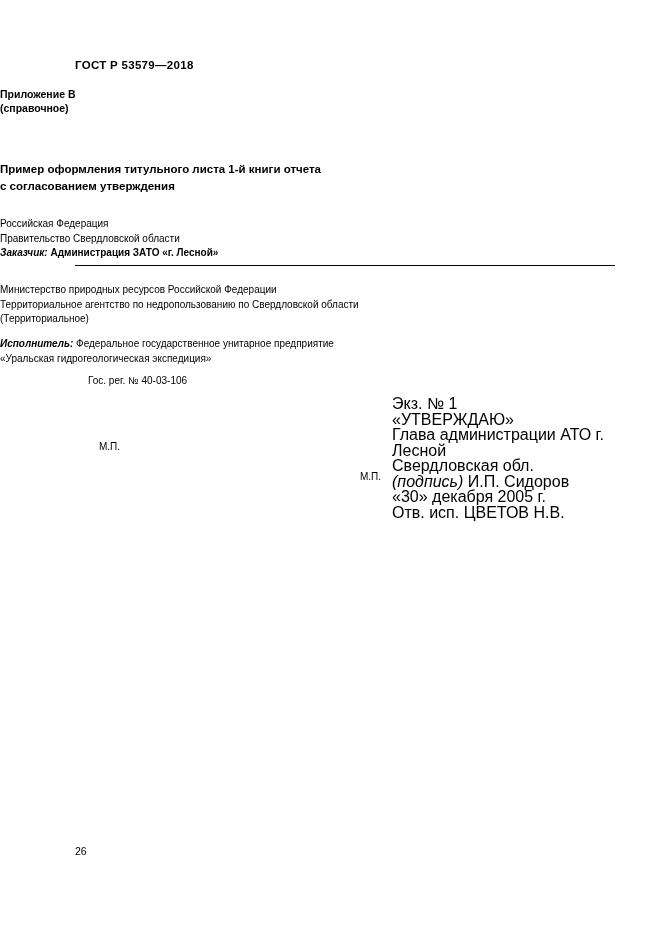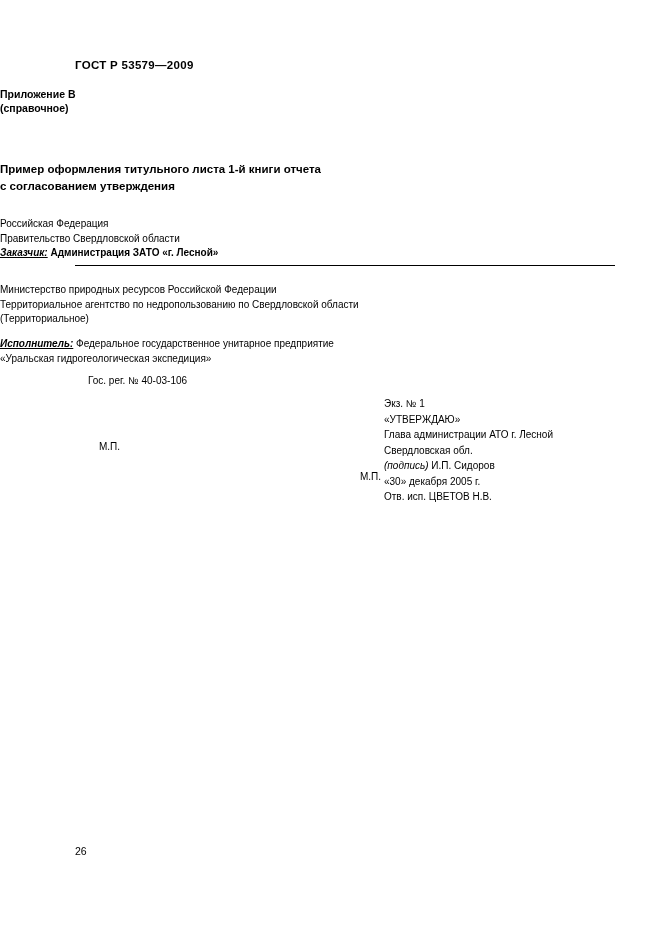--- a/index.html
+++ b/index.html
@@ -17,21 +17,21 @@
     width: 661px;
     height: 935px;
     background: #ffffff;
     overflow: hidden;
   }
 
   
   .abs        { position: absolute; }
   .ctr        { text-align: left; }
   .ital       { font-style: italic; }
-  .b-i-u      { font-weight: bold; font-style: italic; text-decoration: underline; }
+  .b-i-u      { font-weight: bold; font-style: italic; }
   .nowrap     { white-space: nowrap; }
 
   
   .doc-header {
     left: 75px;
     top: 59px;
     font-size: 11.5px;
     font-weight: bold;
     letter-spacing: 0.3px;
   }
@@ -103,24 +103,24 @@
 
   
   .sig-left {
     left: 135px;
     top: 398px;
     width: 215px;
     font-size: 10px;
     line-height: 15.5px;
   }
   .sig-right {
-    left: 384px;
+    left: 392px;
     top: 396px;
     width: 215px;
-    font-size: 10px;
+    font-size: 16px;
     line-height: 15.5px;
   }
   .stamp-left {
     left: 99px;
     top: 441px;
     font-size: 10px;
   }
   .stamp-right {
     left: 360px;
     top: 471px;
@@ -132,21 +132,21 @@
     left: 75px;
     top: 845px;
     font-size: 10.5px;
   }
 </style>
 </head>
 <body>
 
 <div id="page">
 
-  <div class="abs doc-header nowrap">ГОСТ Р 53579—2009</div>
+  <div class="abs doc-header nowrap">ГОСТ Р 53579—2018</div>
 
   <div class="abs appendix-block ctr">
     <div>Приложение В</div>
     <div class="sub">(справочное)</div>
   </div>
 
   <div class="abs doc-title ctr">
     <div>Пример оформления титульного листа 1-й книги отчета</div>
     <div>с согласованием утверждения</div>
   </div>

